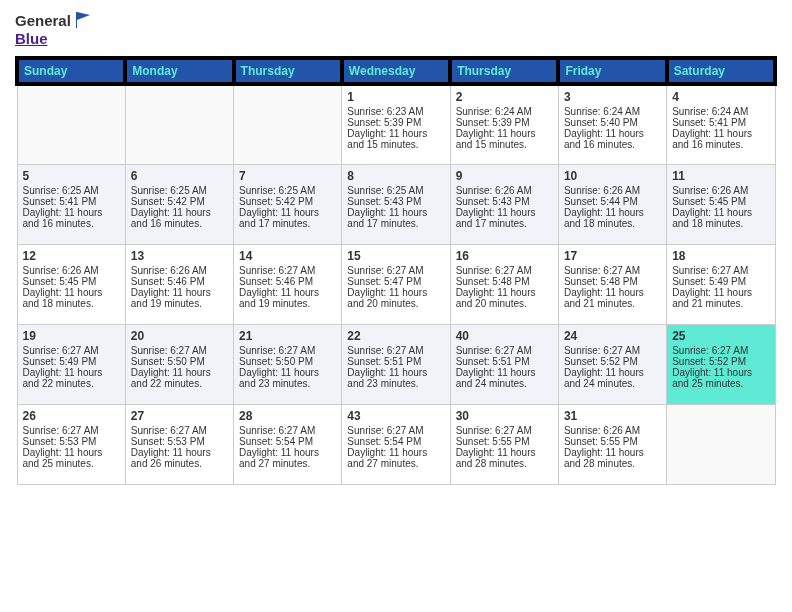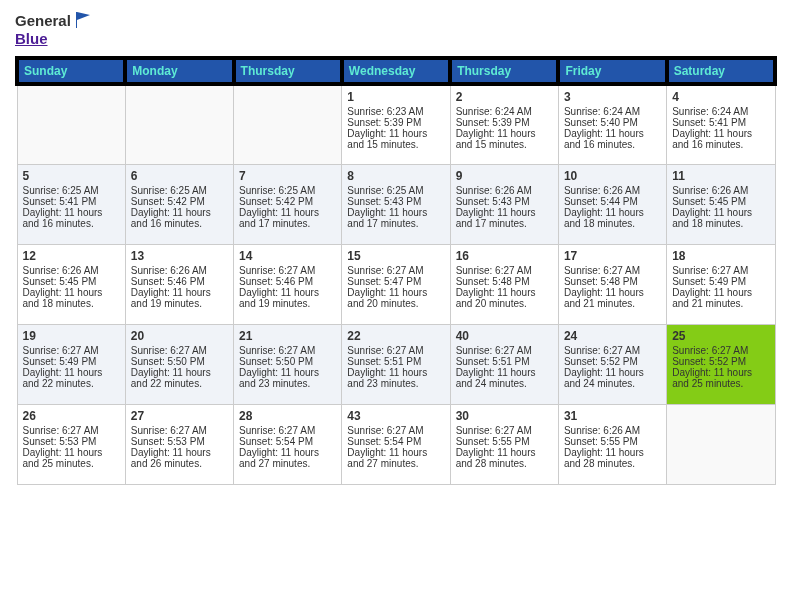--- a/index.html
+++ b/index.html
@@ -263,21 +263,21 @@
             <div>Sunrise: 6:27 AM</div>
             <div>Sunset: 5:51 PM</div>
             <div>Daylight: 11 hours and 24 minutes.</div>
           </td>
           <td style="background: rgb(240, 243, 248); margin-left: 34px;">
             <span class="day-number">24</span>
             <div>Sunrise: 6:27 AM</div>
             <div>Sunset: 5:52 PM</div>
             <div>Daylight: 11 hours and 24 minutes.</div>
           </td>
-          <td style="background: #84cc16;">
+          <td style="background: #5eead4;">
             <span class="day-number">25</span>
             <div>Sunrise: 6:27 AM</div>
             <div>Sunset: 5:52 PM</div>
             <div>Daylight: 11 hours and 25 minutes.</div>
           </td>
         </tr>
         <tr>
           <td>
             <span class="day-number">26</span>
             <div>Sunrise: 6:27 AM</div>

